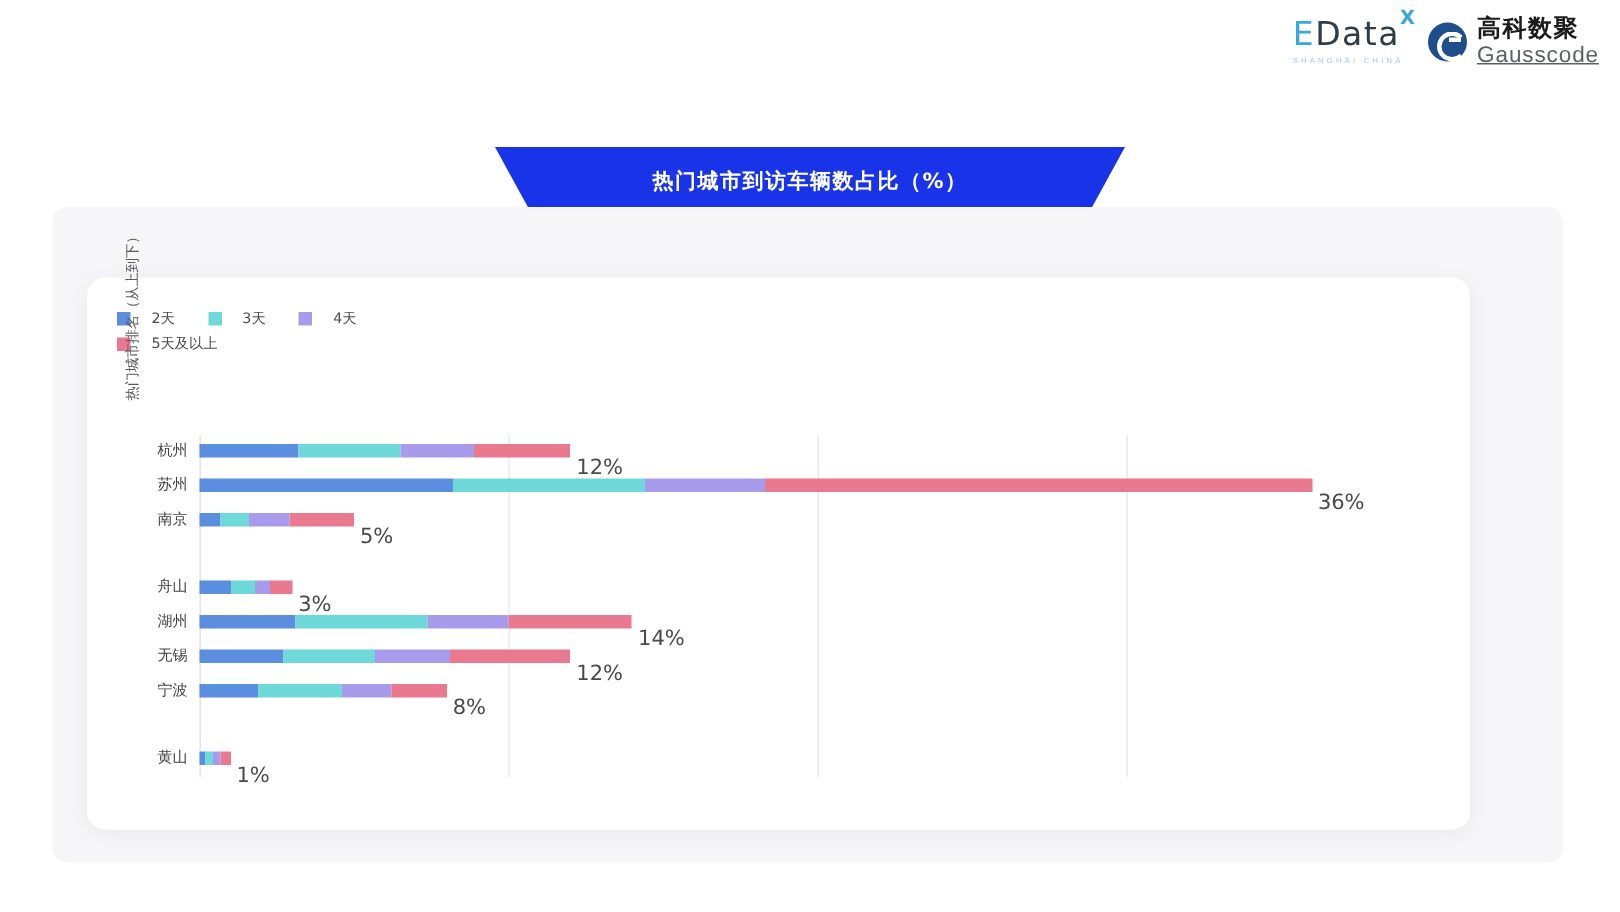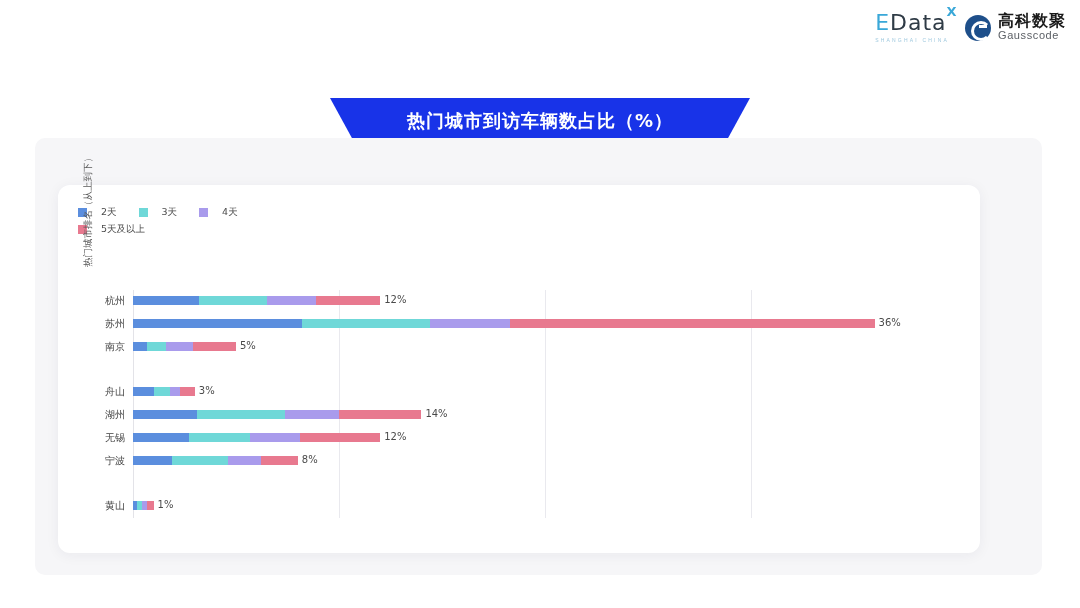--- a/index.html
+++ b/index.html
@@ -73,42 +73,42 @@
   }
   .gauss-mark::after {
     content: "";
     position: absolute;
     right: 4px; top: 10px;
     width: 8px; height: 3px;
     background: #ffffff;
   }
   .gauss-text { display: flex; flex-direction: column; line-height: 1.05; }
   .gauss-cn { font-size: 16px; font-weight: 700; color: #1b1b1b; letter-spacing: 1px; }
-  .gauss-en { font-size: 11px; color: #5c6066; letter-spacing: 0.6px; }
+  .gauss-en { font-size: 15px; color: #5c6066; letter-spacing: 0.6px; text-decoration: underline; }
 
   
   .ribbon-wrap {
     position: absolute;
     left: 330px;
     top: 98px;
     width: 420px;
     height: 46px;
   }
   .ribbon {
     position: absolute;
     inset: 0;
     background: #1833e8;
     clip-path: polygon(0 0, 100% 0, 94% 100%, 6% 100%);
     display: flex;
     align-items: center;
     justify-content: center;
   }
   .ribbon-title {
     color: #ffffff;
-    font-size: 18px;
+    font-size: 14px;
     font-weight: 700;
     letter-spacing: 1px;
     font-family: "DejaVu Sans", "Liberation Sans", sans-serif;
   }
 
   
   .panel {
     position: absolute;
     left: 35px;
     top: 138px;
@@ -213,22 +213,22 @@
   .bar {
     position: absolute;
     left: 75px;
     top: 6px;
     height: 9px;
     display: flex;
   }
   .seg { height: 9px; }
   .bar-value {
     position: absolute;
-    top: 4px;
-    font-size: 10px;
+    top: 16px;
+    font-size: 14px;
     color: #4a4a4a;
     font-family: "DejaVu Sans", sans-serif;
     line-height: 12px;
     white-space: nowrap;
   }
 </style>
 </head>
 <body>
 
 <div id="root">

